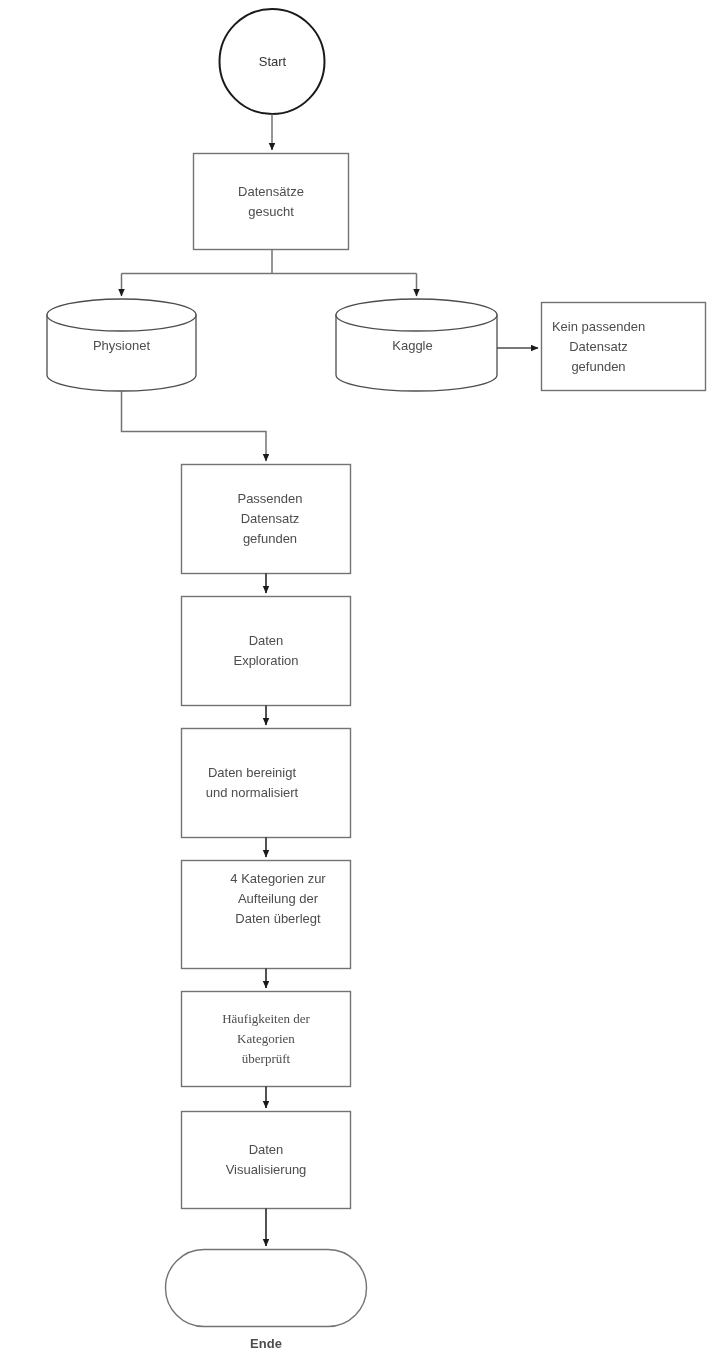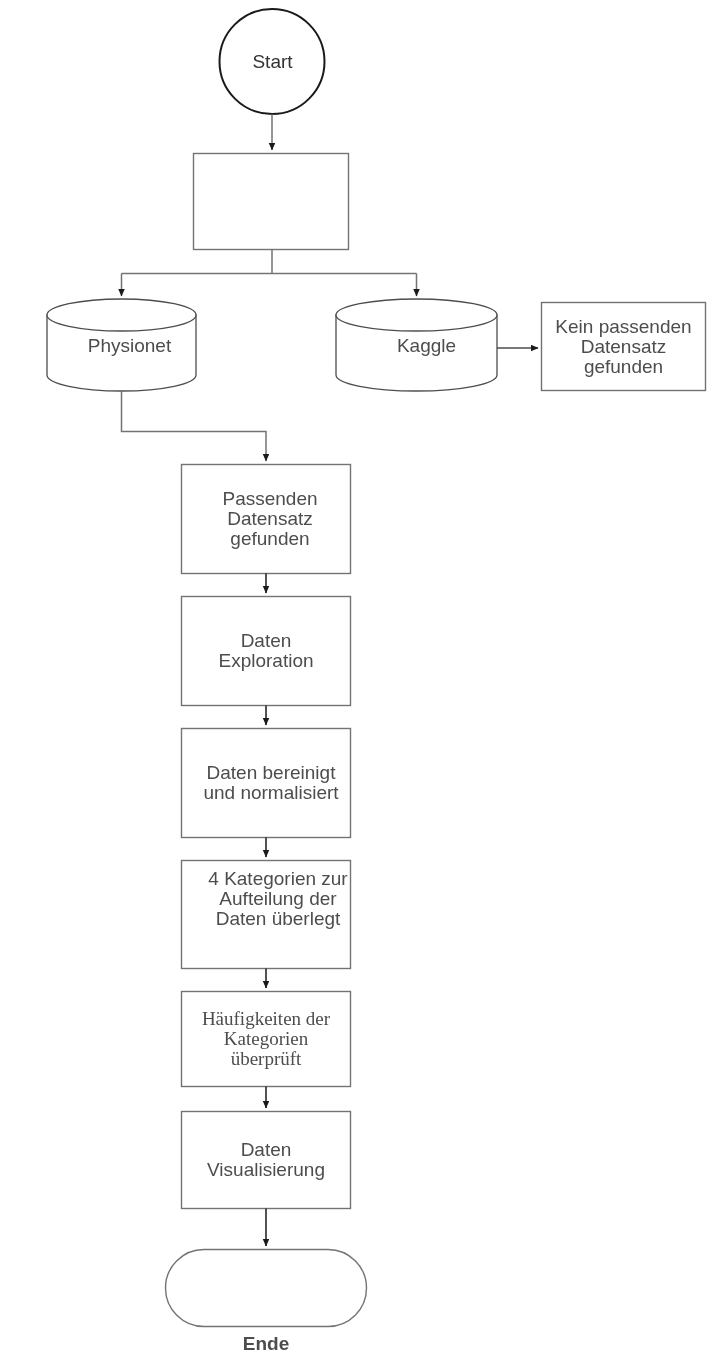--- a/index.html
+++ b/index.html
@@ -29,21 +29,21 @@
     height: 1356px;
     display: block;
   }
   .node-text {
     position: absolute;
     display: flex;
     align-items: center;
     justify-content: center;
     text-align: center;
     color: #4d4d4d;
-    font-size: 19px;
+    font-size: 13px;
     line-height: 20px;
     white-space: pre-line;
     pointer-events: none;
     font-family: "Liberation Sans", sans-serif;
   }
   .node-text.dark { color: #333333; }
 </style>
 </head>
 <body>
 
@@ -107,37 +107,39 @@
 
     <path d="M266,968.5 L266,988" fill="none" stroke="#1a1a1a" stroke-width="1.5" marker-end="url(#arrowhead)"></path>
 
     <path d="M266,1086.5 L266,1108" fill="none" stroke="#1a1a1a" stroke-width="1.5" marker-end="url(#arrowhead)"></path>
 
     <path d="M266,1208.5 L266,1246" fill="none" stroke="#1a1a1a" stroke-width="1.5" marker-end="url(#arrowhead)"></path>
   </svg>
 
   <div class="node-text dark" style="left:220px; top:9px; width:105px; height:105px;">Start</div>
 
+  <div class="node-text" style="left:194px; top:154px; width:154px; height:95px;">Datensätze
+gesucht</div>
 
-  <div class="node-text" style="left:47px; top:325px; width:149px; height:42px;margin-left:8px;">Physionet</div>
+  <div class="node-text" style="left:47px; top:325px; width:149px; height:42px;">Physionet</div>
 
-  <div class="node-text" style="left:346px; top:325px; width:161px; height:42px;">Kaggle</div>
+  <div class="node-text" style="left:332px; top:325px; width:161px; height:42px;">Kaggle</div>
 
-  <div class="node-text" style="left:542px; top:303px; width:163px; height:87px;">Kein passenden
+  <div class="node-text" style="left:517px; top:303px; width:163px; height:87px;">Kein passenden
 Datensatz
 gefunden</div>
 
   <div class="node-text" style="left:186px; top:465px; width:168px; height:108px;">Passenden
 Datensatz
 gefunden</div>
 
   <div class="node-text" style="left:182px; top:597px; width:168px; height:108px;">Daten
 Exploration</div>
 
-  <div class="node-text" style="left:187px; top:729px; width:168px; height:108px;">Daten bereinigt
+  <div class="node-text" style="left:168px; top:729px; width:168px; height:108px;">Daten bereinigt
 und normalisiert</div>
 
   <div class="node-text" style="left:194px; top:861px; width:168px; height:92px; align-items:flex-start; padding-top:8px; box-sizing:border-box;">4 Kategorien zur
 Aufteilung der
 Daten überlegt</div>
 
   <div class="node-text" style="left:182px; top:992px; width:168px; height:94px;font-family:Liberation Serif, serif;">Häufigkeiten der
 Kategorien
 überprüft</div>
 

